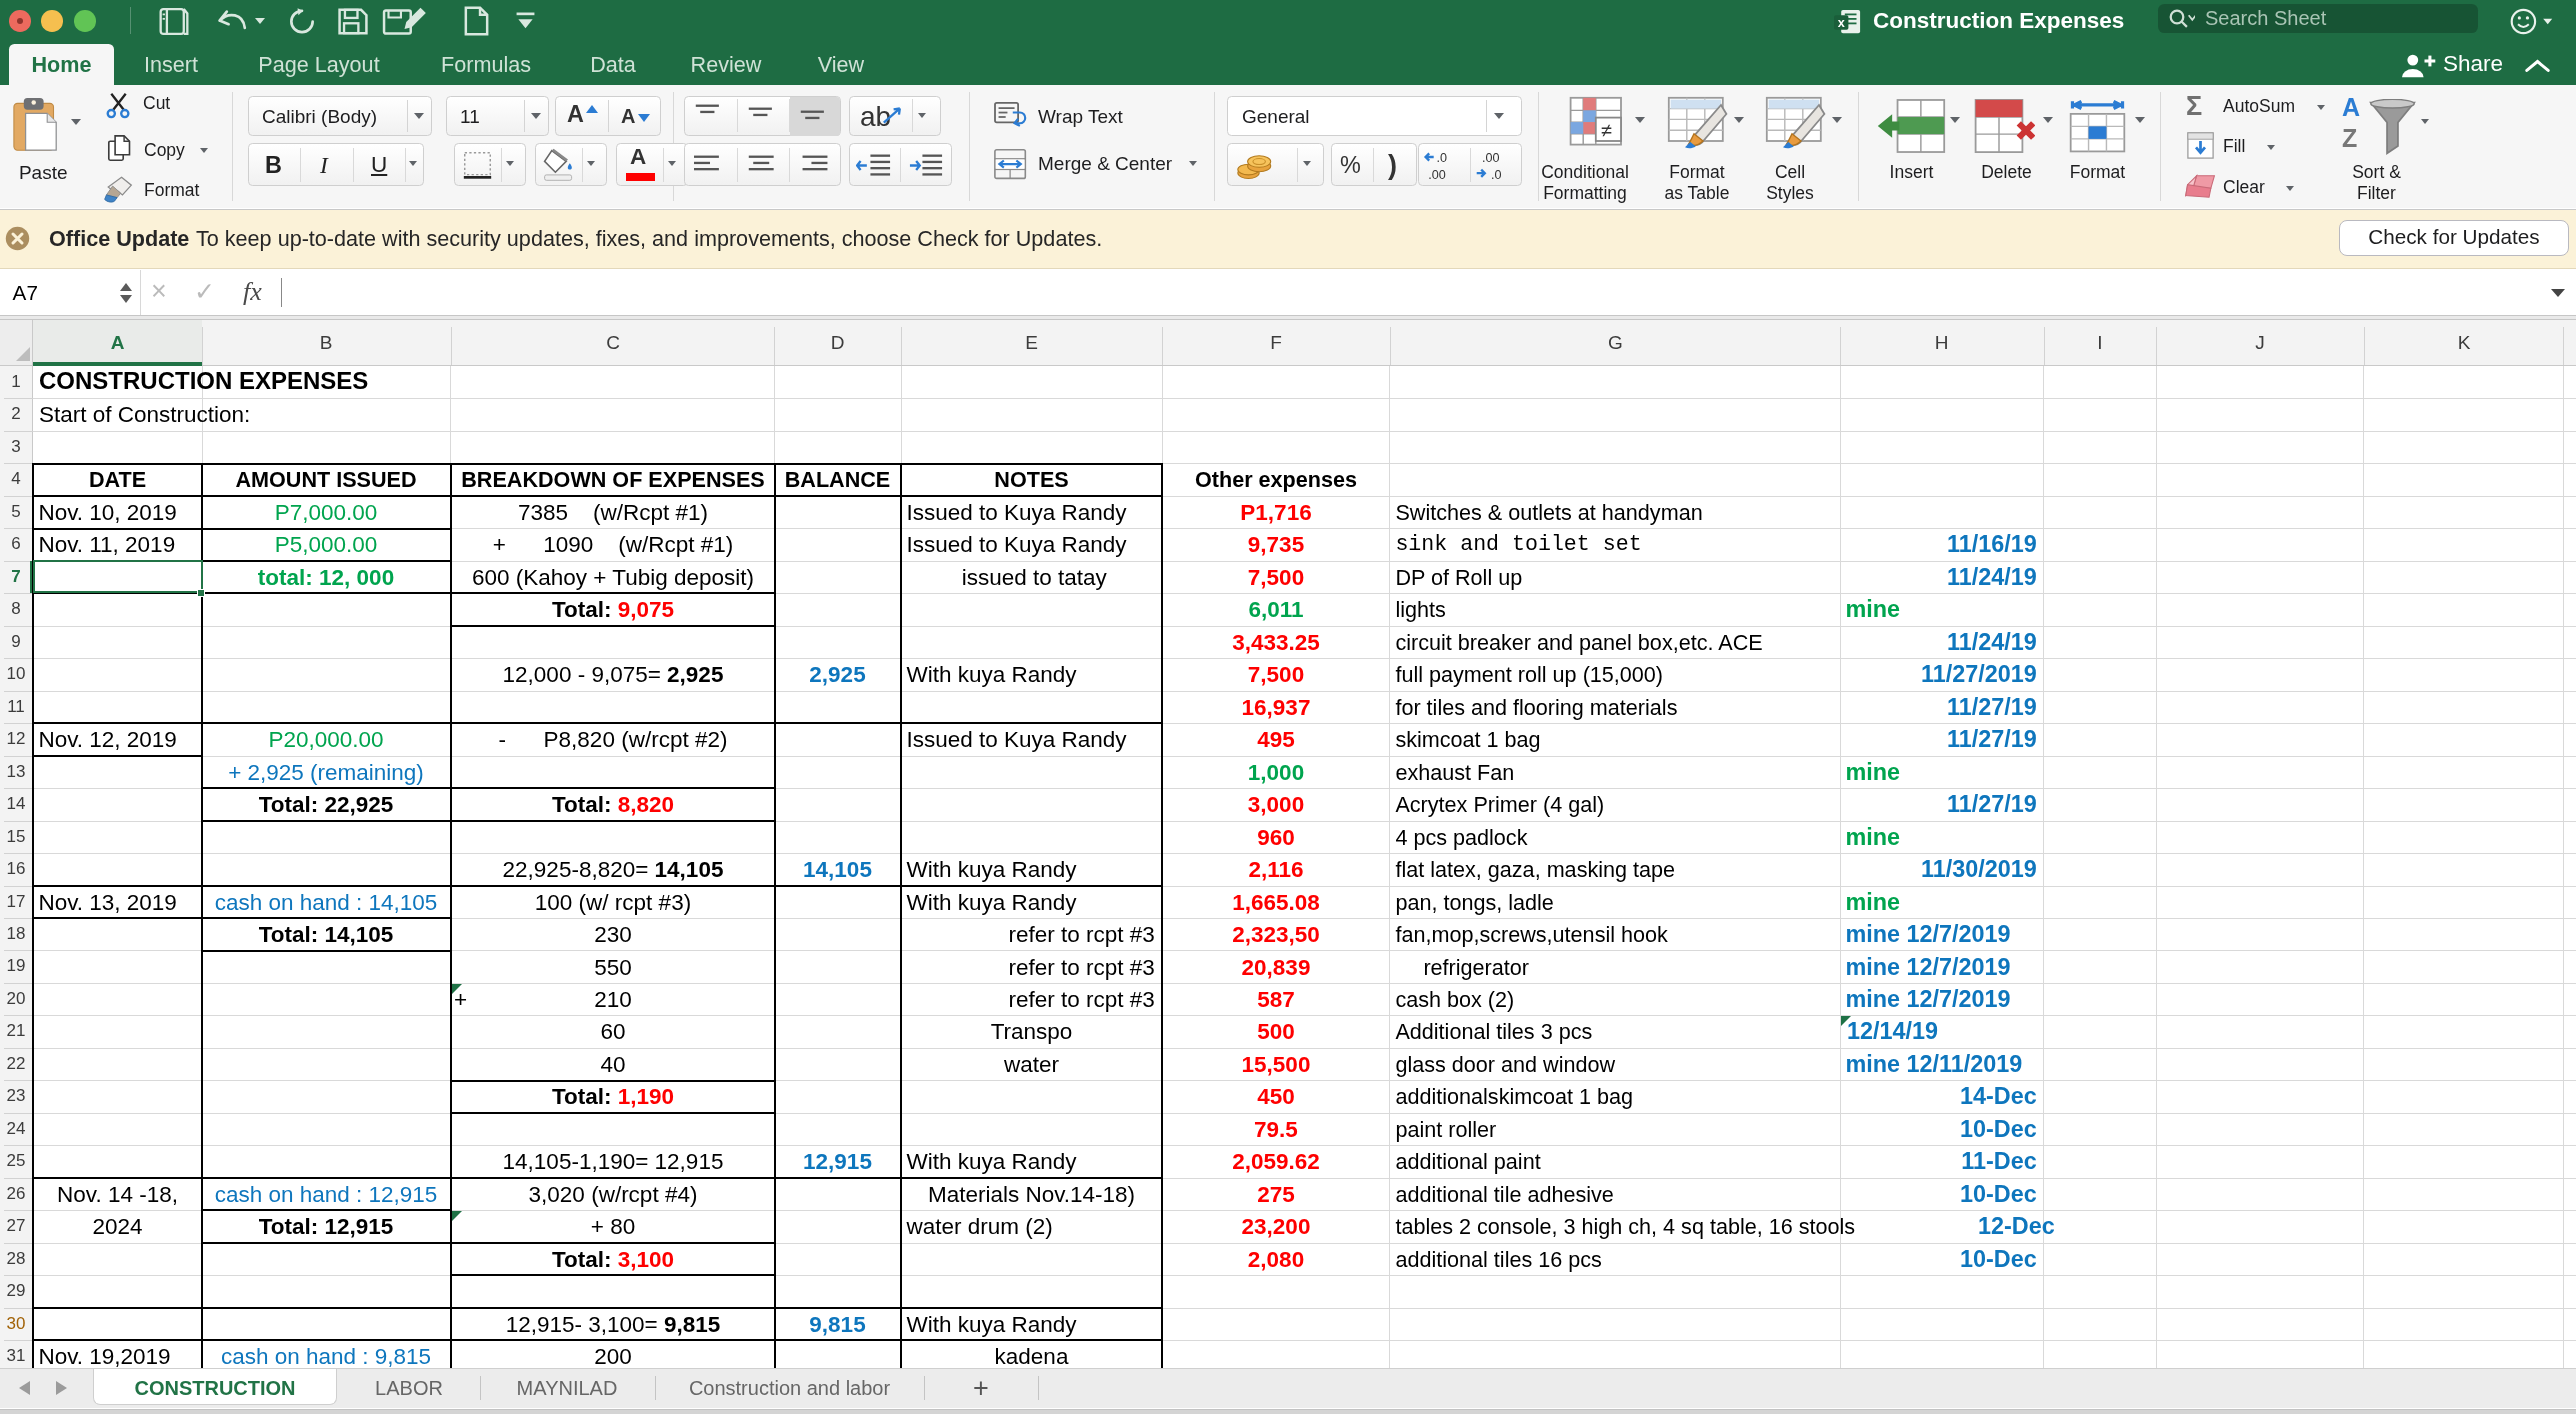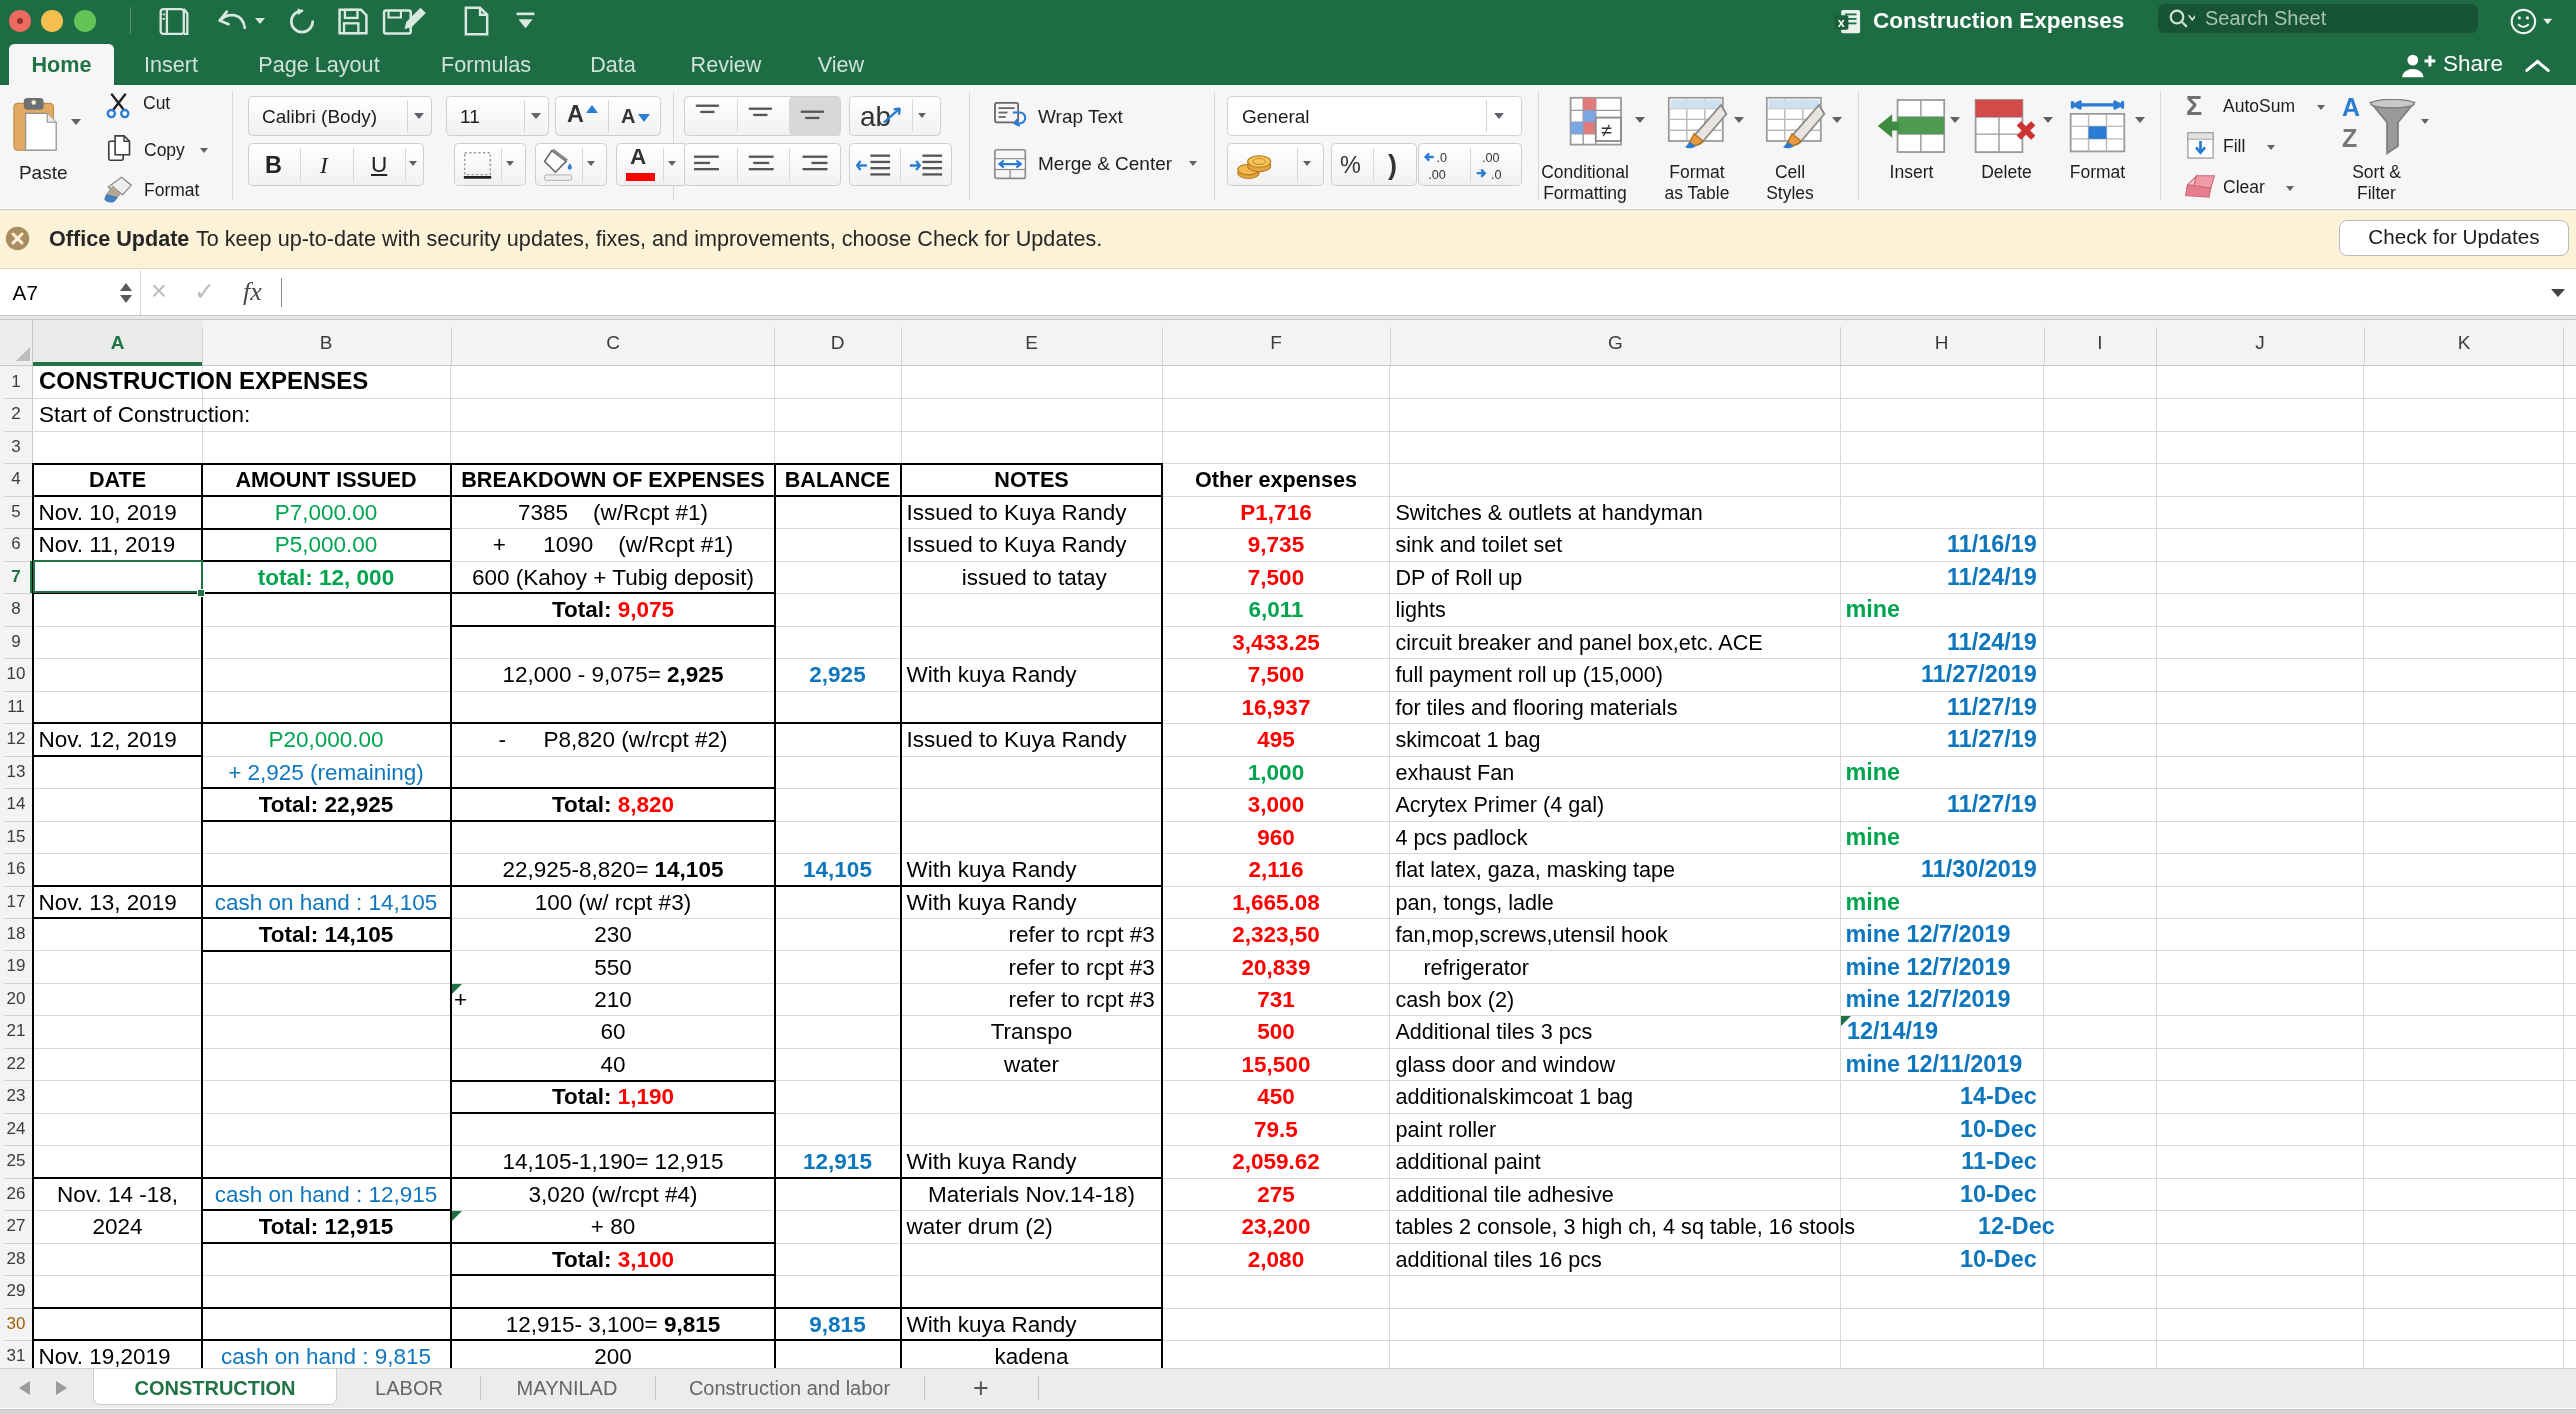--- a/index.html
+++ b/index.html
@@ -620,21 +620,21 @@
 <div class="c green" style="left:202px;top:496px;width:248px;text-align:center;">P7,000.00</div>
 <div class="c " style="left:451px;top:496px;width:324px;text-align:center;">7385&nbsp;&nbsp;&nbsp;&nbsp;(w/Rcpt #1)</div>
 <div class="c " style="left:901px;top:496px;width:261px;padding-left:5.4px;">Issued to Kuya Randy</div>
 <div class="c b red" style="left:1162px;top:496px;width:228px;text-align:center;">P1,716</div>
 <div class="c fg" style="left:1390px;top:496px;width:451px;padding-left:5.4px;">Switches &amp; outlets at handyman</div>
 <div class="c " style="left:33px;top:528px;width:169px;padding-left:5.4px;">Nov. 11, 2019</div>
 <div class="c green" style="left:202px;top:528px;width:248px;text-align:center;">P5,000.00</div>
 <div class="c " style="left:451px;top:528px;width:324px;text-align:center;">+&nbsp;&nbsp;&nbsp;&nbsp;&nbsp;&nbsp;1090&nbsp;&nbsp;&nbsp;&nbsp;(w/Rcpt #1)</div>
 <div class="c " style="left:901px;top:528px;width:261px;padding-left:5.4px;">Issued to Kuya Randy</div>
 <div class="c b red" style="left:1162px;top:528px;width:228px;text-align:center;">9,735</div>
-<div class="c fg" style="left:1390px;top:528px;width:451px;padding-left:5.4px;">sink and toilet set</div>
+<div class="c fg" style="left:1390px;top:528px;width:451px;padding-left:5.4px;font-family:Liberation Mono, monospace;">sink and toilet set</div>
 <div class="c b blue fh" style="left:1840px;top:528px;width:203px;padding-right:6.3px;text-align:right;">11/16/19</div>
 <div class="c b green" style="left:202px;top:561px;width:248px;text-align:center;">total: 12, 000</div>
 <div class="c " style="left:451px;top:561px;width:324px;text-align:center;">600 (Kahoy + Tubig deposit)</div>
 <div class="c " style="left:901px;top:561px;width:261px;padding-left:5.4px;text-align:center;">issued to tatay</div>
 <div class="c b red" style="left:1162px;top:561px;width:228px;text-align:center;">7,500</div>
 <div class="c fg" style="left:1390px;top:561px;width:451px;padding-left:5.4px;">DP of Roll up</div>
 <div class="c b blue fh" style="left:1840px;top:561px;width:203px;padding-right:6.3px;text-align:right;">11/24/19</div>
 <div class="c " style="left:451px;top:593px;width:324px;text-align:center;"><span class="b">Total: </span><span class="b red">9,075</span></div>
 <div class="c b green" style="left:1162px;top:593px;width:228px;text-align:center;">6,011</div>
 <div class="c fg" style="left:1390px;top:593px;width:451px;padding-left:5.4px;">lights</div>
@@ -690,21 +690,21 @@
 <div class="c fg" style="left:1390px;top:918px;width:451px;padding-left:5.4px;">fan,mop,screws,utensil hook</div>
 <div class="c b blue fh" style="left:1840px;top:918px;width:203px;padding-left:5.4px;">mine 12/7/2019</div>
 <div class="c " style="left:451px;top:951px;width:324px;text-align:center;">550</div>
 <div class="c " style="left:901px;top:951px;width:261px;padding-right:7.2px;text-align:right;">refer to rcpt #3</div>
 <div class="c b red" style="left:1162px;top:951px;width:228px;text-align:center;">20,839</div>
 <div class="c fg" style="left:1390px;top:951px;width:451px;padding-left:5.4px;margin-left:28px;">refrigerator</div>
 <div class="c b blue fh" style="left:1840px;top:951px;width:203px;padding-left:5.4px;">mine 12/7/2019</div>
 <div class="c" style="left:454px;top:983px;">+</div>
 <div class="c " style="left:451px;top:983px;width:324px;text-align:center;">210</div>
 <div class="c " style="left:901px;top:983px;width:261px;padding-right:7.2px;text-align:right;">refer to rcpt #3</div>
-<div class="c b red" style="left:1162px;top:983px;width:228px;text-align:center;">731</div>
+<div class="c b red" style="left:1162px;top:983px;width:228px;text-align:center;">587</div>
 <div class="c fg" style="left:1390px;top:983px;width:451px;padding-left:5.4px;">cash box (2)</div>
 <div class="c b blue fh" style="left:1840px;top:983px;width:203px;padding-left:5.4px;">mine 12/7/2019</div>
 <div class="c " style="left:451px;top:1015px;width:324px;text-align:center;">60</div>
 <div class="c " style="left:901px;top:1015px;width:261px;text-align:center;">Transpo</div>
 <div class="c b red" style="left:1162px;top:1015px;width:228px;text-align:center;">500</div>
 <div class="c fg" style="left:1390px;top:1015px;width:451px;padding-left:5.4px;">Additional tiles 3 pcs</div>
 <div class="c b blue fh" style="left:1840px;top:1015px;width:203px;padding-left:7px;">12/14/19</div>
 <div class="c " style="left:451px;top:1048px;width:324px;text-align:center;">40</div>
 <div class="c " style="left:901px;top:1048px;width:261px;text-align:center;">water</div>
 <div class="c b red" style="left:1162px;top:1048px;width:228px;text-align:center;">15,500</div>

